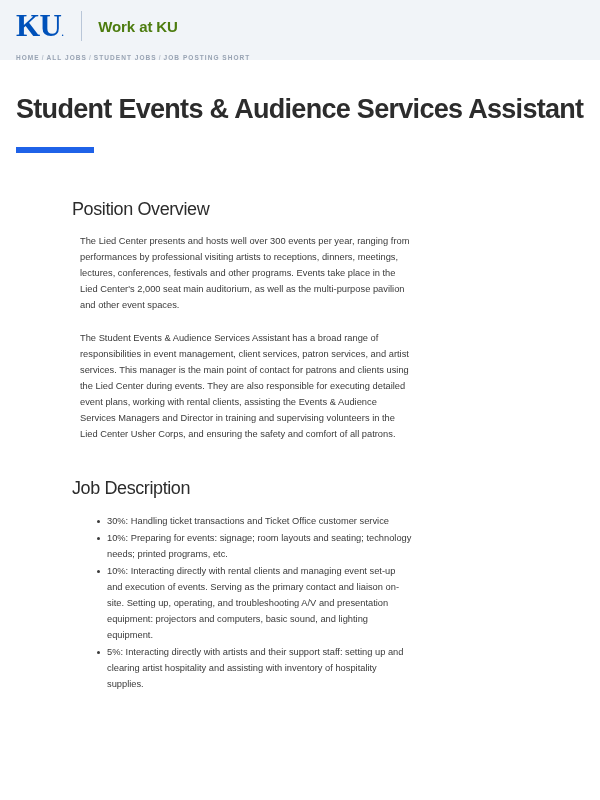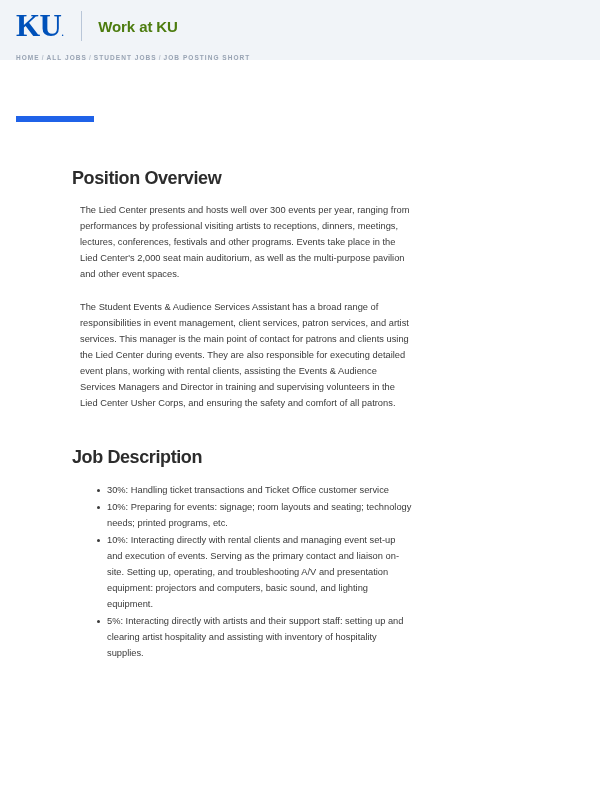--- a/index.html
+++ b/index.html
@@ -97,21 +97,21 @@
   }
 
   
   .content {
     padding: 46px 0 0 72px;
     width: 340px;
   }
   h2.section-heading {
     margin: 0 0 14px 0;
     font-size: 18px;
-    font-weight: 700;
+    font-weight: 400;
     color: #2c2c2c;
     letter-spacing: -0.4px;
   }
   h2.section-heading.second {
     margin-top: 35px;
     margin-bottom: 15px;
   }
   p.body-text {
     margin: 0 0 17px 8px;
     font-size: 9.3px;
@@ -151,20 +151,21 @@
 <div class="header-band">
   <div class="brand-row">
     <div class="ku-logo"><span>KU</span><span class="tm">.</span></div>
     <div class="brand-divider"></div>
     <div class="brand-title">Work at KU</div>
   </div>
   <div class="breadcrumb" id="breadcrumb"><span class="crumb">HOME</span><span class="sep">/</span><span class="crumb">ALL JOBS</span><span class="sep">/</span><span class="crumb">STUDENT JOBS</span><span class="sep">/</span><span class="crumb">JOB POSTING SHORT</span></div>
 </div>
 
 <div class="title-block">
+  <h1 class="page-title">Student Events &amp; Audience Services Assistant</h1>
   <div class="accent-bar"></div>
 </div>
 
 <div class="content">
 
   <h2 class="section-heading">Position Overview</h2>
   <p class="body-text">The Lied Center presents and hosts well over 300 events per year, ranging from performances by professional visiting artists to receptions, dinners, meetings, lectures, conferences, festivals and other programs. Events take place in the Lied Center's 2,000 seat main auditorium, as well as the multi-purpose pavilion and other event spaces.</p>
   <p class="body-text">The Student Events &amp; Audience Services Assistant has a broad range of responsibilities in event management, client services, patron services, and artist services. This manager is the main point of contact for patrons and clients using the Lied Center during events. They are also responsible for executing detailed event plans, working with rental clients, assisting the Events &amp; Audience Services Managers and Director in training and supervising volunteers in the Lied Center Usher Corps, and ensuring the safety and comfort of all patrons.</p>
 
   <h2 class="section-heading second">Job Description</h2>

